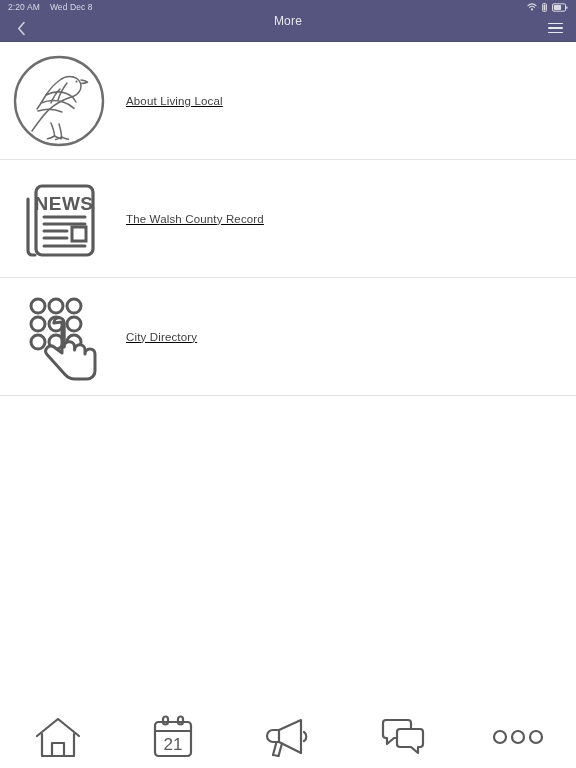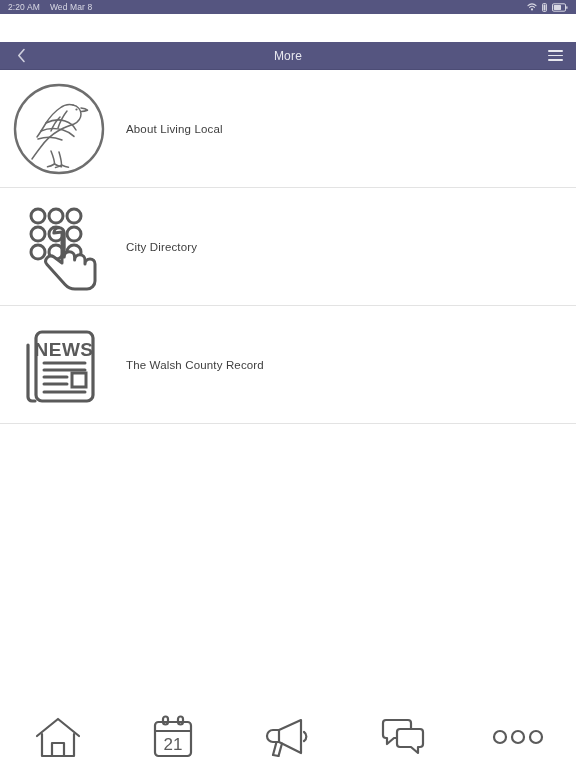--- a/index.html
+++ b/index.html
@@ -40,25 +40,23 @@
     align-items: center;
     gap: 5px;
   }
   .status-right svg { display: block; }
 
   
   .nav-bar {
     height: 28px;
     background: #555580;
     display: flex;
-    align-items: center;
     position: relative;
     flex: 0 0 auto;
     border-bottom: 1px solid #4c4c75;
-    margin-top: 28px;
   }
   .nav-back {
     width: 42px;
     height: 28px;
     display: flex;
     align-items: center;
     justify-content: center;
     cursor: pointer;
   }
   .nav-back svg { display: block; }
@@ -98,20 +96,21 @@
     overflow: hidden;
     background: #ffffff;
   }
   .list-item {
     height: 118px;
     display: flex;
     align-items: center;
     border-bottom: 1px solid #e3e3e3;
     background: #ffffff;
     cursor: pointer;
+    text-decoration: underline;
   }
   .item-icon {
     width: 118px;
     min-width: 118px;
     height: 118px;
     display: flex;
     align-items: center;
     justify-content: center;
   }
   .item-icon svg { display: block; }
@@ -145,21 +144,21 @@
   .tab svg { display: block; }
 </style>
 </head>
 <body>
 
 <div id="app">
 
   <div class="status-bar">
     <div class="status-left">
       <span>2:20 AM</span>
-      <span>Wed Mar 8</span>
+      <span>Wed Dec 8</span>
     </div>
     <div class="status-right">
       <span>
         <svg width="10" height="8" viewBox="0 0 10 8">
           <path d="M1 2.6 A5.5 5.5 0 0 1 9 2.6" fill="none" stroke="#d9d9e4" stroke-width="1.1" stroke-linecap="round"></path>
           <path d="M2.6 4.3 A3.3 3.3 0 0 1 7.4 4.3" fill="none" stroke="#d9d9e4" stroke-width="1.1" stroke-linecap="round"></path>
           <circle cx="5" cy="6.4" r="1.05" fill="#d9d9e4"></circle>
         </svg>
       </span>
       <span>
@@ -220,59 +219,59 @@
             <path d="M49 36c-4 4-7 9-9 14"></path>
           </g>
         </svg>
       </div>
       <div class="item-label">About Living Local</div>
     </div>
 
 
     <div class="list-item">
       <div class="item-icon">
+        <svg width="88" height="84" viewBox="0 0 88 84">
+          <g fill="none" stroke="#5a5a5a" stroke-width="3.2" stroke-linejoin="round" stroke-linecap="round">
+            <path d="M13 22 v52 a4 4 0 0 0 4 4 h3"></path>
+            <rect x="21" y="9" width="57" height="69" rx="6"></rect>
+          </g>
+          <text x="49" y="33" font-family="'Liberation Sans', sans-serif" font-size="19" font-weight="bold" fill="#5a5a5a" text-anchor="middle" letter-spacing="0.5">NEWS</text>
+          <g fill="none" stroke="#5a5a5a" stroke-width="3" stroke-linecap="round">
+            <line x1="29" y1="40" x2="70" y2="40"></line>
+            <line x1="29" y1="47" x2="70" y2="47"></line>
+            <line x1="29" y1="54" x2="52" y2="54"></line>
+            <line x1="29" y1="61" x2="52" y2="61"></line>
+            <line x1="29" y1="69" x2="70" y2="69"></line>
+          </g>
+          <rect x="57" y="50" width="14" height="14" fill="none" stroke="#5a5a5a" stroke-width="3"></rect>
+        </svg>
+      </div>
+      <div class="item-label">The Walsh County Record</div>
+    </div>
+
+    <div class="list-item">
+      <div class="item-icon">
         <svg width="88" height="88" viewBox="0 0 88 88">
           <g fill="#ffffff" stroke="#5a5a5a" stroke-width="3">
             <circle cx="23" cy="13" r="7"></circle>
             <circle cx="41" cy="13" r="7"></circle>
             <circle cx="59" cy="13" r="7"></circle>
             <circle cx="23" cy="31" r="7"></circle>
             <circle cx="41" cy="31" r="7"></circle>
             <circle cx="59" cy="31" r="7"></circle>
             <circle cx="23" cy="49" r="7"></circle>
             <circle cx="41" cy="49" r="7"></circle>
             <circle cx="59" cy="49" r="7"></circle>
           </g>
           <path d="M47 29 v31 l-8-6 c-5-3.5-11 3-7 7.5 l18 20 c2.5 2.8 6 4.5 10 4.5 h12 a8 8 0 0 0 8-8 v-17 c0-3-2-5-5-5 -3 0-5 2-5 5 v-4 c0-3-2.2-5.2-5.2-5.2 -3 0-5.2 2.2-5.2 5.2 v-3 c0-3-2.2-5.2-5.2-5.2 -3 0-5.2 2.2-5.2 5.2 v-24 c0-3-2.2-5.2-5.2-5.2 -3 0-5.2 2.2-5.2 5.2 z" fill="#ffffff" stroke="#5a5a5a" stroke-width="3" stroke-linejoin="round"></path>
         </svg>
       </div>
       <div class="item-label">City Directory</div>
     </div>
 
-    <div class="list-item">
-      <div class="item-icon">
-        <svg width="88" height="84" viewBox="0 0 88 84">
-          <g fill="none" stroke="#5a5a5a" stroke-width="3.2" stroke-linejoin="round" stroke-linecap="round">
-            <path d="M13 22 v52 a4 4 0 0 0 4 4 h3"></path>
-            <rect x="21" y="9" width="57" height="69" rx="6"></rect>
-          </g>
-          <text x="49" y="33" font-family="'Liberation Sans', sans-serif" font-size="19" font-weight="bold" fill="#5a5a5a" text-anchor="middle" letter-spacing="0.5">NEWS</text>
-          <g fill="none" stroke="#5a5a5a" stroke-width="3" stroke-linecap="round">
-            <line x1="29" y1="40" x2="70" y2="40"></line>
-            <line x1="29" y1="47" x2="70" y2="47"></line>
-            <line x1="29" y1="54" x2="52" y2="54"></line>
-            <line x1="29" y1="61" x2="52" y2="61"></line>
-            <line x1="29" y1="69" x2="70" y2="69"></line>
-          </g>
-          <rect x="57" y="50" width="14" height="14" fill="none" stroke="#5a5a5a" stroke-width="3"></rect>
-        </svg>
-      </div>
-      <div class="item-label">The Walsh County Record</div>
-    </div>
-
 
 
   </div>
 
   <div class="tab-bar">
 
     <div class="tab">
       <span>
         <svg width="48" height="44" viewBox="0 0 48 44">
           <g fill="none" stroke="#5a5a5a" stroke-width="2.2" stroke-linecap="round" stroke-linejoin="round">

